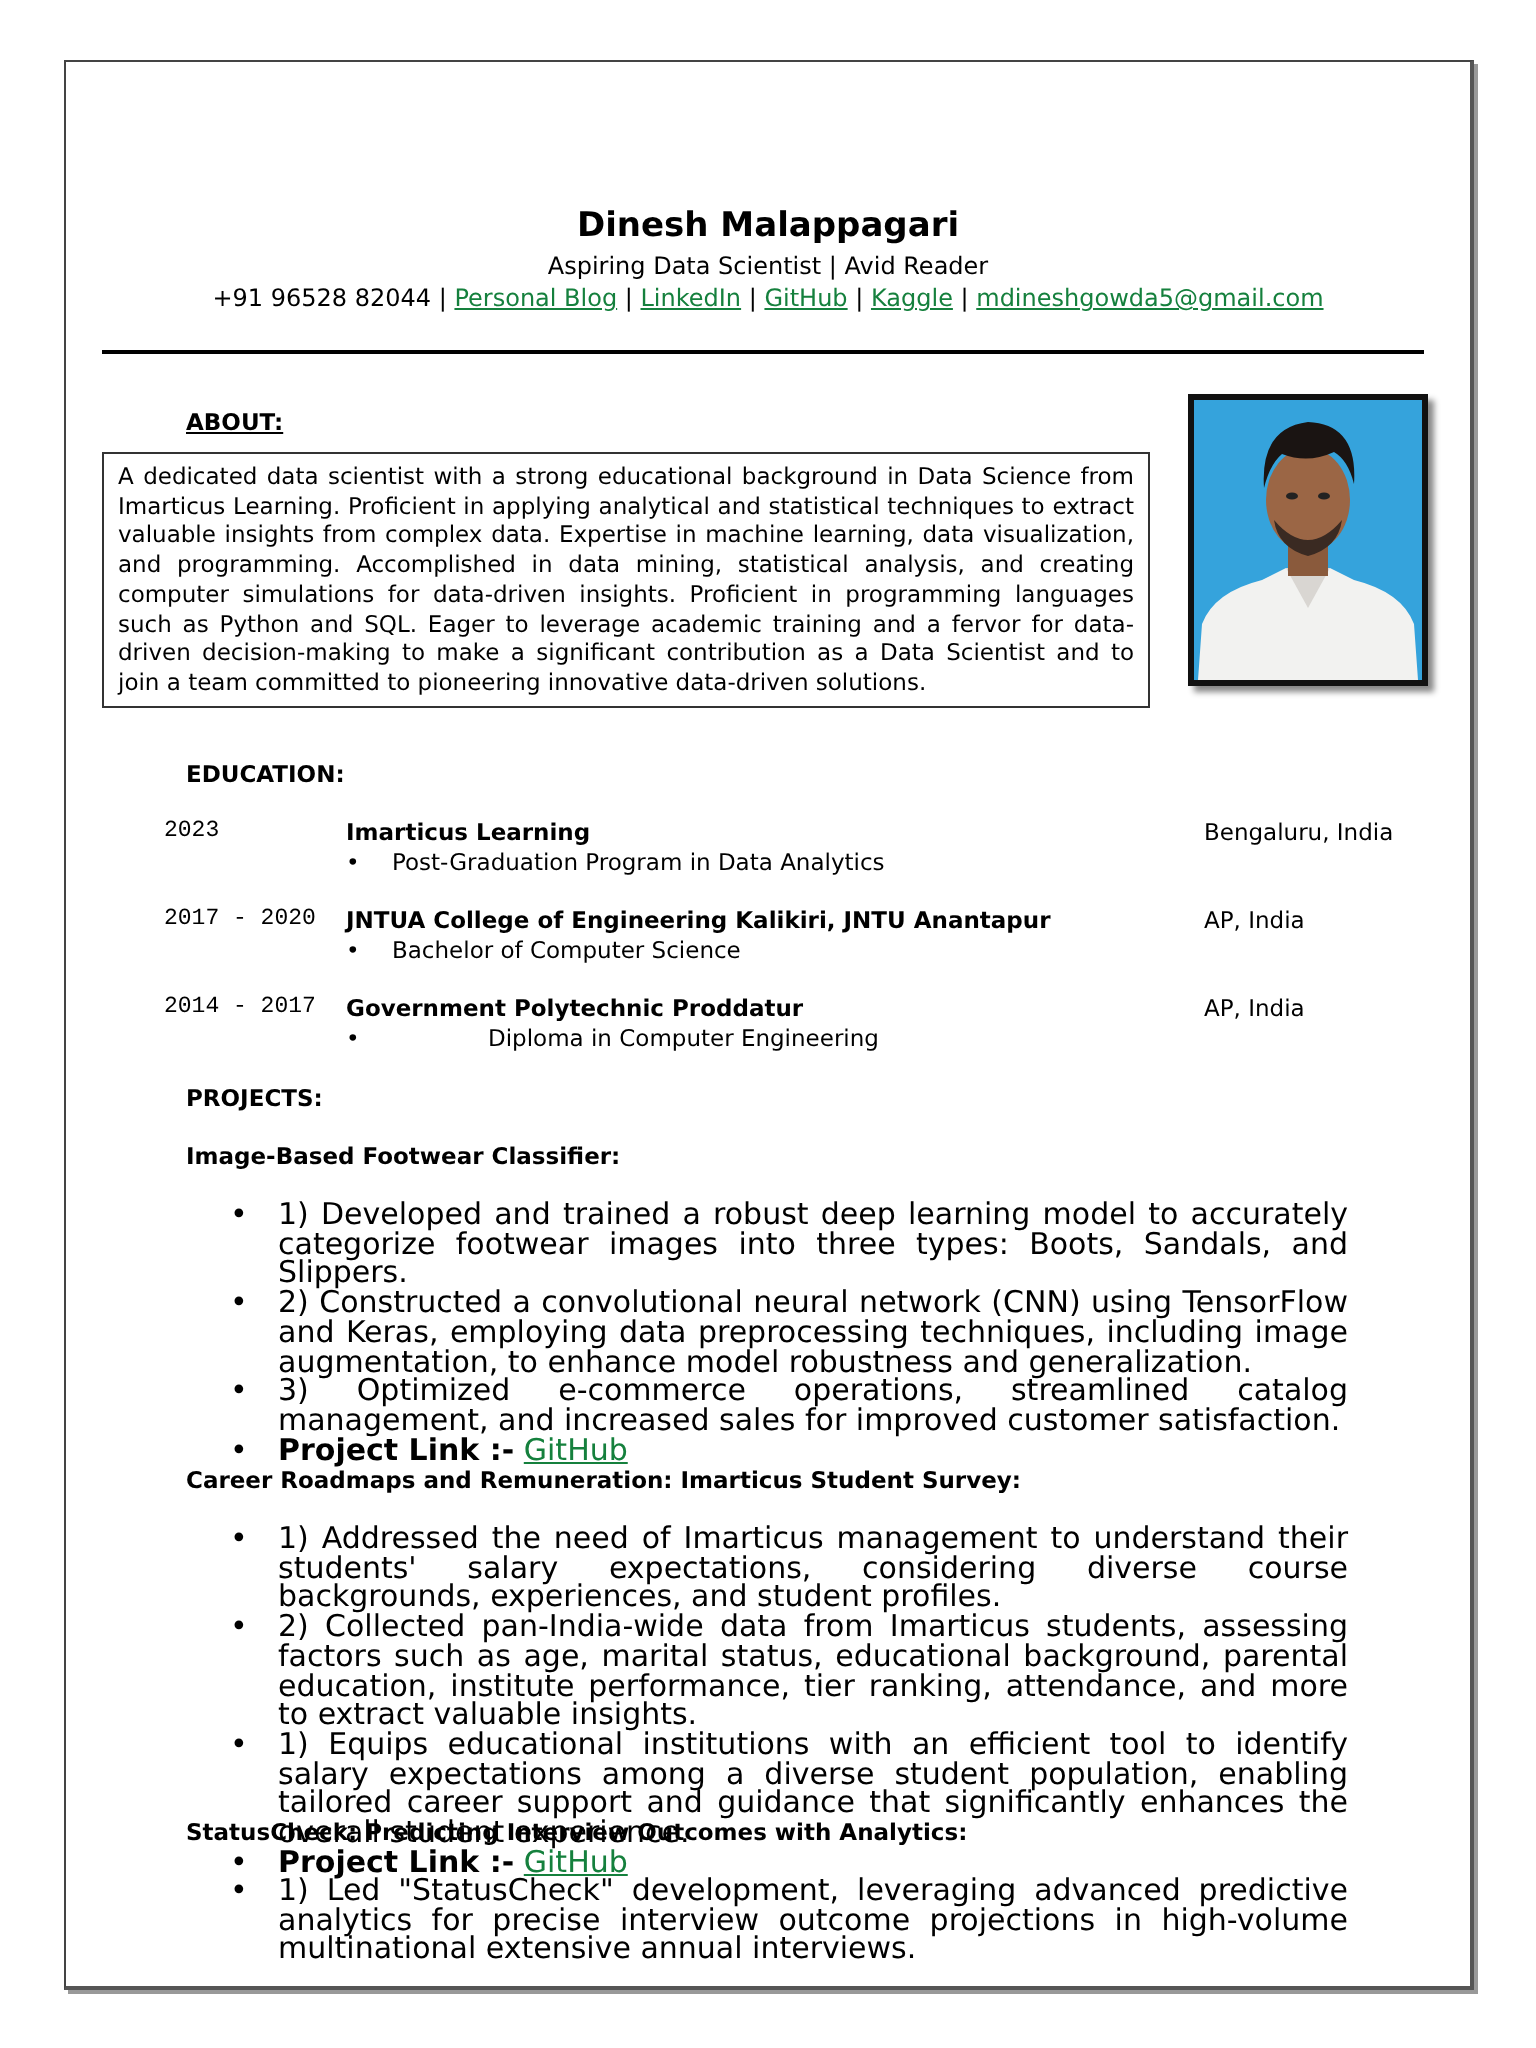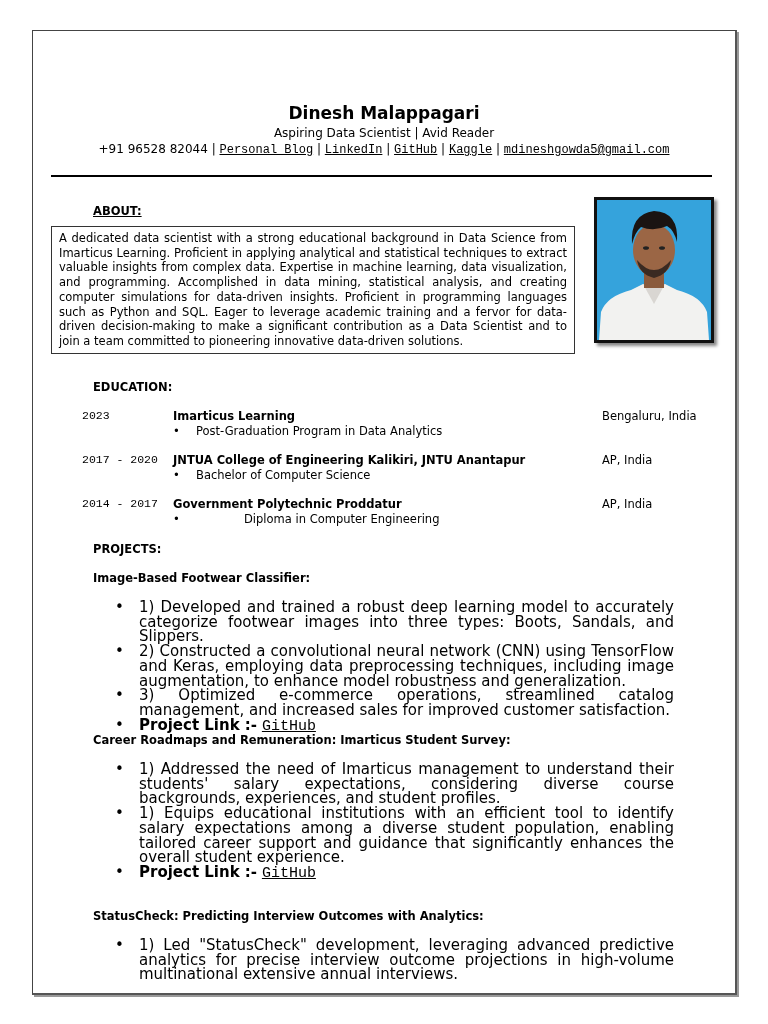--- a/index.html
+++ b/index.html
@@ -6,21 +6,21 @@
   body { width:768px; height:1024px; position:relative; overflow:hidden;
          font-family: "DejaVu Sans", sans-serif; color:#000; }
   .page { position:absolute; left:32px; top:30px; width:702px; height:962px;
           border-left:1.5px solid #444; border-top:1.5px solid #444;
           border-right:2px solid #555; border-bottom:2px solid #555;
           box-shadow: 2px 2px 0 #999; background:#fff; }
   .abs { position:absolute; }
   .name { left:0; width:768px; top:103px; text-align:center; font-weight:bold; font-size:17px; }
   .tagline { left:0; width:768px; top:126px; text-align:center; font-size:12px; }
   .contact { left:0; width:768px; top:142px; text-align:center; font-size:12px; }
-  a, .link { color:#000000; text-decoration:underline; cursor:pointer;font-family:Liberation Mono, monospace; }
+  a, .link { color:#15803d; text-decoration:underline; cursor:pointer; }
   .rule { left:51px; top:175px; width:661px; height:2px; background:#000; }
   .about-h { left:93px; top:204px; font-size:11.5px; font-weight:bold; text-decoration:underline; }
   .about-box { left:51px; top:226px; width:508px; height:118px; border:1px solid #333;
                padding:4px 7px; font-size:11.5px; line-height:14.7px; text-align:justify;
                text-align-last:left; }
   .photo { left:594px; top:197px; width:114px; height:140px; border:3px solid #111;
            box-shadow:3px 3px 3px #888; overflow:hidden; background:#2f9fd8; }
   .sec-h { font-size:11.5px; font-weight:bold; }
   .edu-year { font-size:11.5px;font-family:Liberation Mono, monospace; }
   .edu-inst { font-size:11.5px; font-weight:bold; }
@@ -89,20 +89,21 @@
 <ul class="plist" style="top:600px;">
   <li>1) Developed and trained a robust deep learning model to accurately categorize footwear images into three types: Boots, Sandals, and Slippers.</li>
   <li>2) Constructed a convolutional neural network (CNN) using TensorFlow and Keras, employing data preprocessing techniques, including image augmentation, to enhance model robustness and generalization.</li>
   <li>3) Optimized e-commerce operations, streamlined catalog management, and increased sales for improved customer satisfaction.</li>
   <li><b class="pl">Project Link :-</b> <a>GitHub</a></li>
 </ul>
 
 <div class="abs proj-h" style="left:93px;top:733px;">Career Roadmaps and Remuneration: Imarticus Student Survey:</div>
 <ul class="plist" style="top:762px;">
   <li>1) Addressed the need of Imarticus management to understand their students' salary expectations, considering diverse course backgrounds, experiences, and student profiles.</li>
+  <li>2) Collected pan-India-wide data from Imarticus students, assessing factors such as age, marital status, educational background, parental education, institute performance, tier ranking, attendance, and more to extract valuable insights.</li>
   <li>1) Equips educational institutions with an efficient tool to identify salary expectations among a diverse student population, enabling tailored career support and guidance that significantly enhances the overall student experience.</li>
   <li><b class="pl">Project Link :-</b> <a>GitHub</a></li>
 </ul>
 
 <div class="abs proj-h" style="left:93px;top:909px;">StatusCheck: Predicting Interview Outcomes with Analytics:</div>
 <ul class="plist" style="top:938px;">
   <li>1) Led "StatusCheck" development, leveraging advanced predictive analytics for precise interview outcome projections in high-volume multinational extensive annual interviews.</li>
 </ul>
 
 </body></html>

